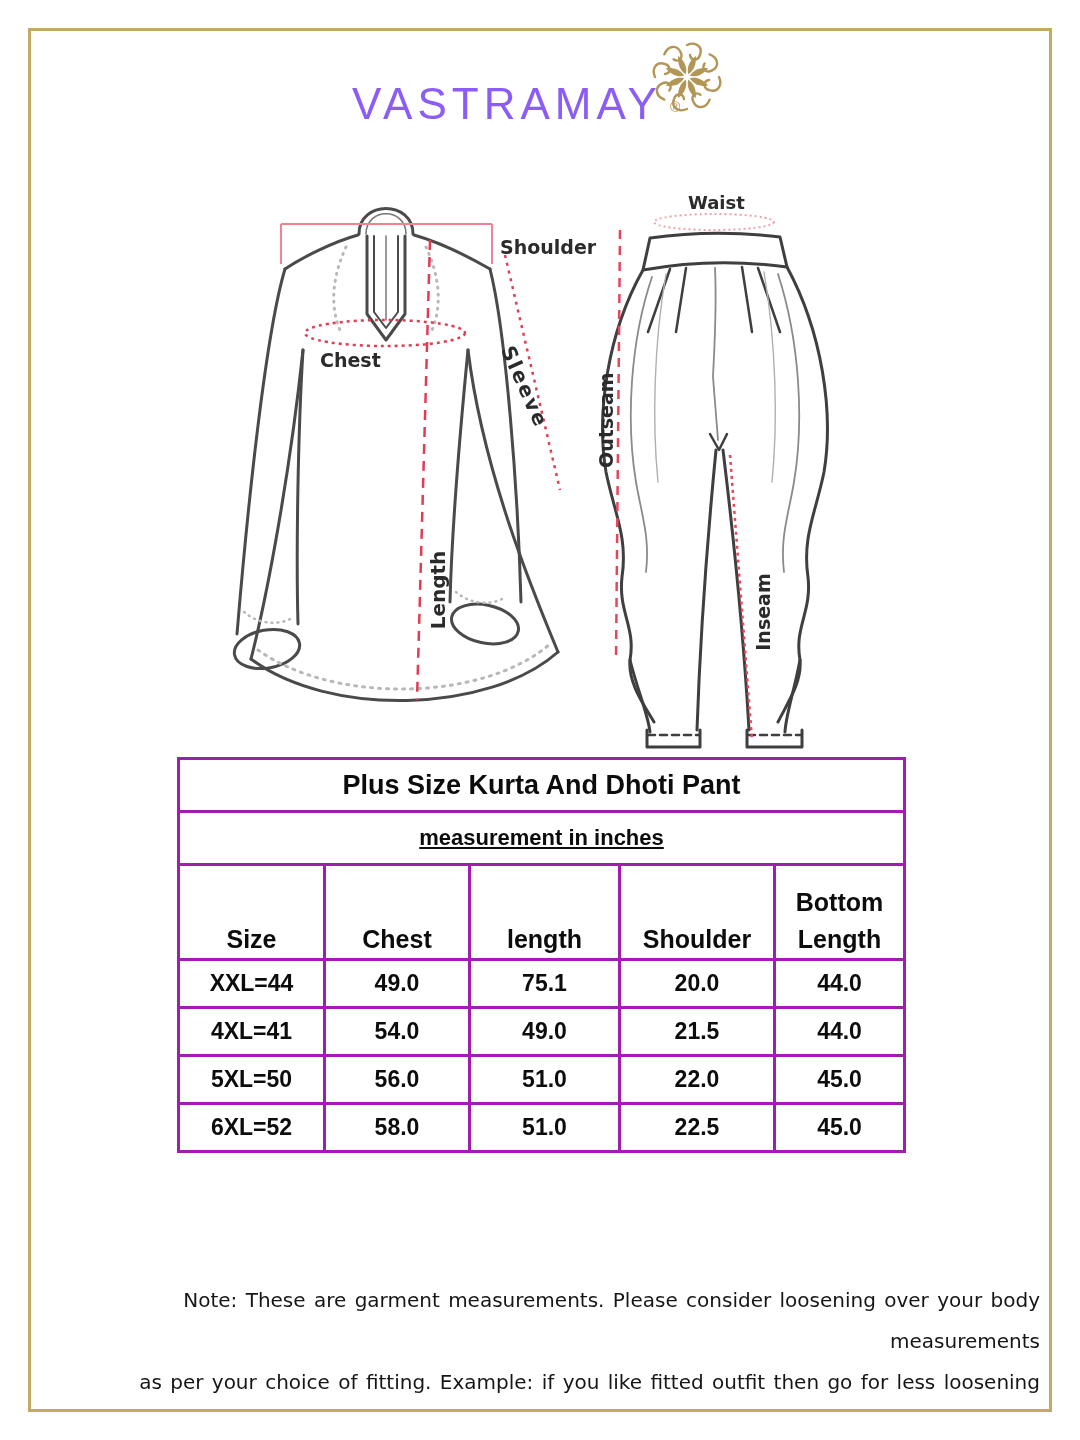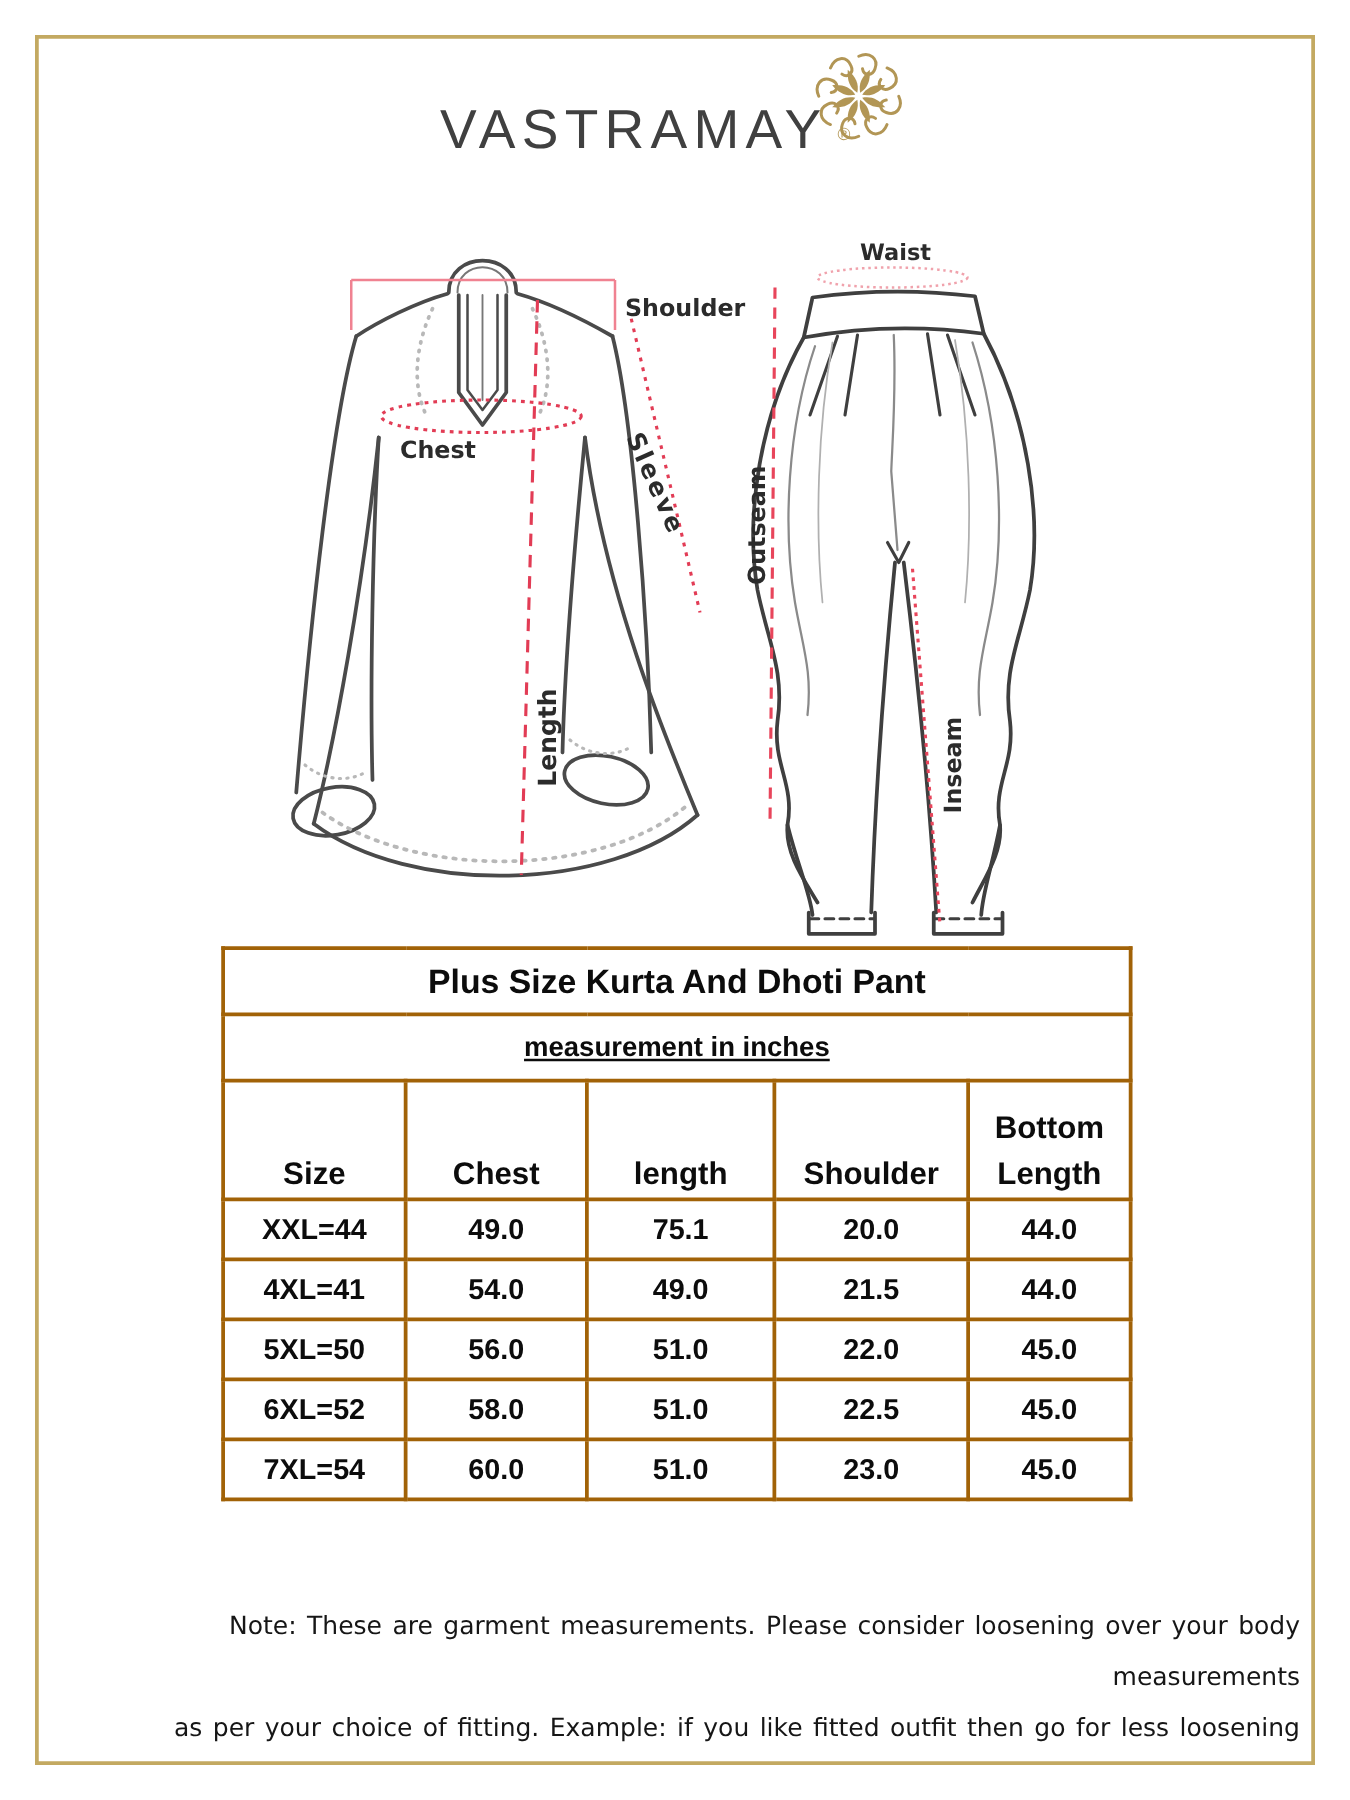--- a/index.html
+++ b/index.html
@@ -8,21 +8,21 @@
     font-family:"Liberation Sans", sans-serif; overflow:hidden;
   }
   
   .gold-frame {
     position:absolute; left:28px; top:28px; width:1018px; height:1378px;
     border:3px solid #c3a961; pointer-events:none;
   }
   
   .logo-text {
     position:absolute; left:352px; top:82px; font-size:44px; line-height:44px;
-    letter-spacing:5px; color:#404040; font-weight:400;
+    letter-spacing:5px; color:#8b5cf6; font-weight:400;
   }
   .emblem { position:absolute; left:652px; top:36px; }
   .reg-mark { position:absolute; left:670px; top:99px; font-size:14px; color:#b29655; }
 
   
   .diag-svg { position:absolute; }
   .dlabel {
     position:absolute; font-family:"DejaVu Sans", sans-serif; font-weight:bold;
     color:#2b2b2b; font-size:19px; white-space:nowrap;
   }
@@ -31,21 +31,21 @@
   .length-label { width:80px; font-size:20px; }
   .outseam-label { width:90px; }
   .inseam-label { width:80px; }
 
   
   .size-table {
     position:absolute; left:177px; top:757px; width:726px;
     border-collapse:collapse; table-layout:fixed; background:#fff;
     font-weight:bold; color:#0c0c0c; text-align:center;
   }
-  .size-table td, .size-table th { border:3px solid #a16207; padding:0; }
+  .size-table td, .size-table th { border:3px solid #a21caf; padding:0; }
   .title-cell  { height:50px; font-size:27px; }
   .subtitle-cell { height:50px; font-size:22px;text-decoration:underline; }
   .head-cell { height:92px; vertical-align:bottom; padding-bottom:9px; font-size:25px; line-height:37px; }
   .data-cell { height:45px; font-size:23px; }
 
   
   .note {
     position:absolute; left:40px; right:40px; top:1280px; text-align:right;
     font-family:"DejaVu Sans", sans-serif; font-size:20px; color:#161616;
     line-height:41px; word-spacing:2px;
@@ -231,27 +231,20 @@
         <td class="data-cell">22.0</td>
         <td class="data-cell">45.0</td>
       </tr>
       <tr>
         <td class="data-cell">6XL=52</td>
         <td class="data-cell">58.0</td>
         <td class="data-cell">51.0</td>
         <td class="data-cell">22.5</td>
         <td class="data-cell">45.0</td>
       </tr>
-      <tr>
-        <td class="data-cell">7XL=54</td>
-        <td class="data-cell">60.0</td>
-        <td class="data-cell">51.0</td>
-        <td class="data-cell">23.0</td>
-        <td class="data-cell">45.0</td>
-      </tr>
     </tbody>
   </table>
 
   <div class="note">
     <div>Note: These are garment measurements. Please consider loosening over your body measurements</div>
     <div>as per your choice of fitting. Example: if you like fitted outfit then go for less loosening</div>
   </div>
 
 </div>
 

